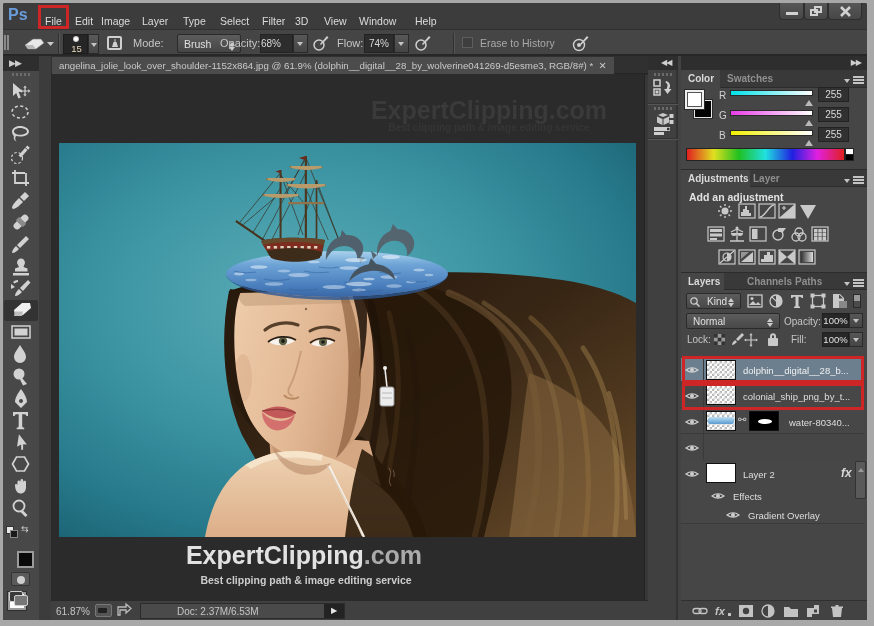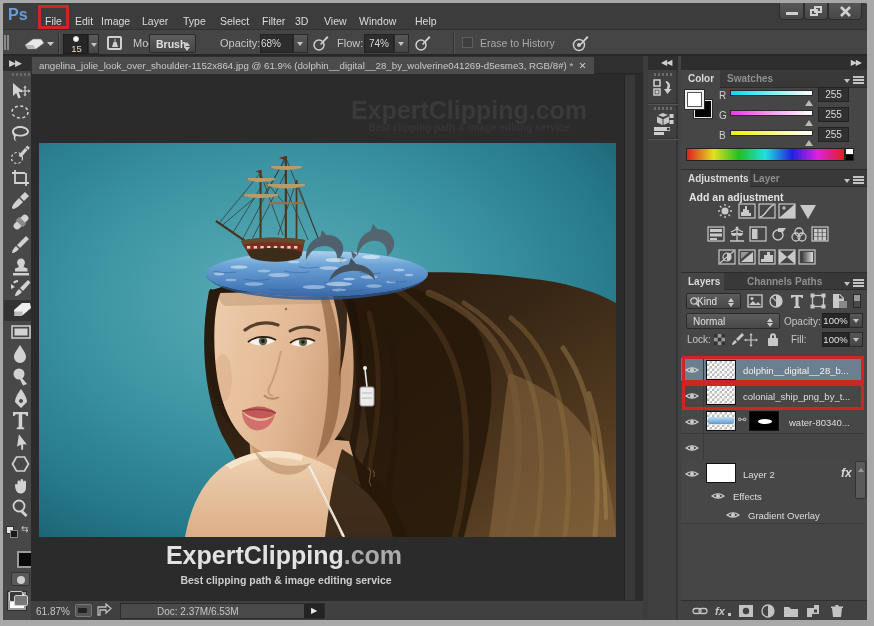--- a/index.html
+++ b/index.html
@@ -74,21 +74,21 @@
     <div class="abs" style="left:85px;top:4px;width:11px;height:20px;background:linear-gradient(#5a5a5a,#464646);border:1px solid #2a2a2a;">
       <div class="abs" style="left:2px;top:8px;border:3px solid transparent;border-top:4px solid #c4c4c4;"></div>
     </div>
 
     <svg class="abs" style="left:103px;top:4px;" width="18" height="18" viewBox="0 0 18 18">
       <rect x="1" y="2" width="15" height="14" rx="2" fill="#cfcfcf"></rect>
       <rect x="3" y="4" width="11" height="10" fill="#454545"></rect>
       <path d="M6,13 l1.5,-5 l1,0 l0,-3 l1,0 l0,3 l1,0 l1.5,5 z" fill="#cfcfcf"></path>
     </svg>
     <div class="optlabel" style="left:130px;top:7px;">Mode:</div>
-    <div class="abs" style="left:146px;top:4px;width:47px;height:19px;background:linear-gradient(#5c5c5c,#464646);border:1px solid #2a2a2a;border-radius:2px;font-weight:bold;">
+    <div class="abs" style="left:174px;top:4px;width:64px;height:19px;background:linear-gradient(#5c5c5c,#464646);border:1px solid #2a2a2a;border-radius:2px;">
       <div class="abs" style="left:6px;top:3px;font-size:10.5px;color:#e0e0e0;">Brush</div>
       <div class="abs" style="right:4px;top:4px;width:7px;">
         <div style="border:3px solid transparent;border-bottom:4px solid #ccc;width:0;margin-bottom:1px;"></div>
         <div style="border:3px solid transparent;border-top:4px solid #ccc;width:0;"></div>
       </div>
     </div>
     <div class="optlabel" style="left:217px;top:7px;">Opacity:</div>
     <div class="abs" style="left:257px;top:4px;width:33px;height:19px;background:#2d2d2d;border:1px solid #232323;color:#d8d8d8;font-size:10px;line-height:18px;">68%</div>
     <div class="abs" style="left:290px;top:4px;width:15px;height:19px;background:linear-gradient(#575757,#454545);border:1px solid #2a2a2a;">
       <div class="abs" style="left:3px;top:7px;border:3px solid transparent;border-top:4px solid #c4c4c4;"></div>
@@ -226,21 +226,21 @@
     <div class="abs" style="left:5px;top:536px;width:18px;height:18px;background:#fdfdfd;border:2px solid #9a9a9a;outline:1px solid #2e2e2e;"></div>
 
     <div class="abs" style="left:8px;top:516px;width:19px;height:14px;background:#5a5a5a;border:1px solid #343434;border-radius:2px;">
       <div class="abs" style="left:5px;top:2.5px;width:8px;height:8px;border-radius:50%;background:#cfcfcf;"></div>
     </div>
 
     <div class="abs" style="left:6px;top:535px;width:14px;height:11px;background:#3a3a3a;border:1.5px solid #cfcfcf;border-radius:2px;"></div>
     <div class="abs" style="left:11px;top:539px;width:14px;height:11px;background:#777;border:1.5px solid #cfcfcf;border-radius:2px;"></div>
   </div>
 
-  <div class="abs" style="left:28px;top:53px;width:612px;height:564px;background:#2b2b2b;padding-left:24px;">
+  <div class="abs" style="left:48px;top:53px;width:612px;height:564px;background:#2b2b2b;padding-left:24px;">
     <div class="abs" style="left:0;top:0;width:612px;height:18px;background:#303030;border-bottom:1px solid #252525;">
       <div class="abs" style="left:1px;top:1px;width:562px;height:17px;background:#4c4c4c;color:#c9c9c9;font-size:9.7px;line-height:17px;white-space:nowrap;overflow:hidden;padding-left:7px;">angelina_jolie_look_over_shoulder-1152x864.jpg @ 61.9% (dolphin__digital__28_by_wolverine041269-d5esme3, RGB/8#) * &nbsp;✕</div>
     </div>
 
     <div class="abs" style="left:0;top:40px;width:874px;text-align:left;">
       <div class="abs" style="left:283px;top:0;width:310px;text-align:center;font-size:25px;font-weight:bold;color:#3a3a3a;white-space:nowrap;">ExpertClipping.com</div>
       <div class="abs" style="left:283px;top:26px;width:310px;text-align:center;font-size:10px;font-weight:bold;color:#353535;white-space:nowrap;">Best clipping path &amp; image editing service</div>
     </div>
 
     <div class="abs" style="left:8px;top:87px;width:577px;height:394px;" id="photo">
@@ -638,21 +638,21 @@
             <div></div>
             <div></div>
           </div>
       </div>
 
       <div class="abs" style="left:5px;top:237px;width:55px;height:16px;background:linear-gradient(#5c5c5c,#484848);border:1px solid #2a2a2a;border-radius:2px;">
         <svg class="abs" style="left:2px;top:2px;" width="12" height="12" viewBox="0 0 12 12">
             <circle cx="5" cy="5" r="3.2" fill="none" stroke="#ccc" stroke-width="1.3"></circle>
             <path d="M7.5,7.5 l3,3" stroke="#ccc" stroke-width="1.5"></path>
           </svg>
-        <div class="abs" style="left:10px;top:2px;font-size:10px;color:#e0e0e0;">Kind</div>
+        <div class="abs" style="left:20px;top:2px;font-size:10px;color:#e0e0e0;">Kind</div>
         <div class="abs" style="right:5px;top:1px;width:7px;">
             <div style="border:3px solid transparent;border-bottom:4px solid #ccc;width:0;margin-bottom:1px;"></div>
             <div style="border:3px solid transparent;border-top:4px solid #ccc;width:0;"></div>
           </div>
       </div>
       <svg class="abs" style="left:66px;top:237px;" width="120" height="16" viewBox="0 0 120 16">
         <g fill="#c9c9c9" stroke="#c9c9c9">
           <g transform="translate(8,8)">
               <rect x="-7" y="-6" width="14" height="12" fill="none" stroke-width="1.3"></rect>
               <circle cx="-3" cy="-2.5" r="1.5" stroke="none"></circle>

